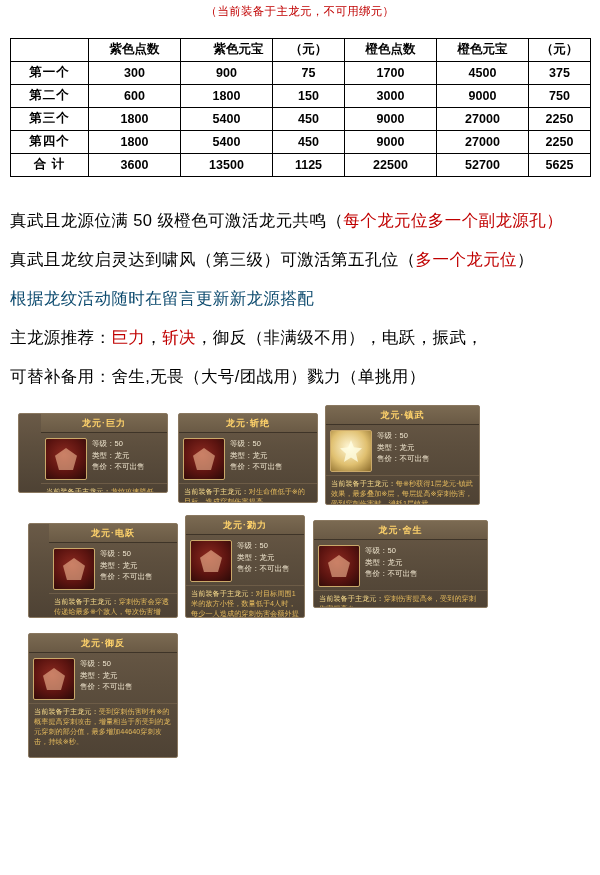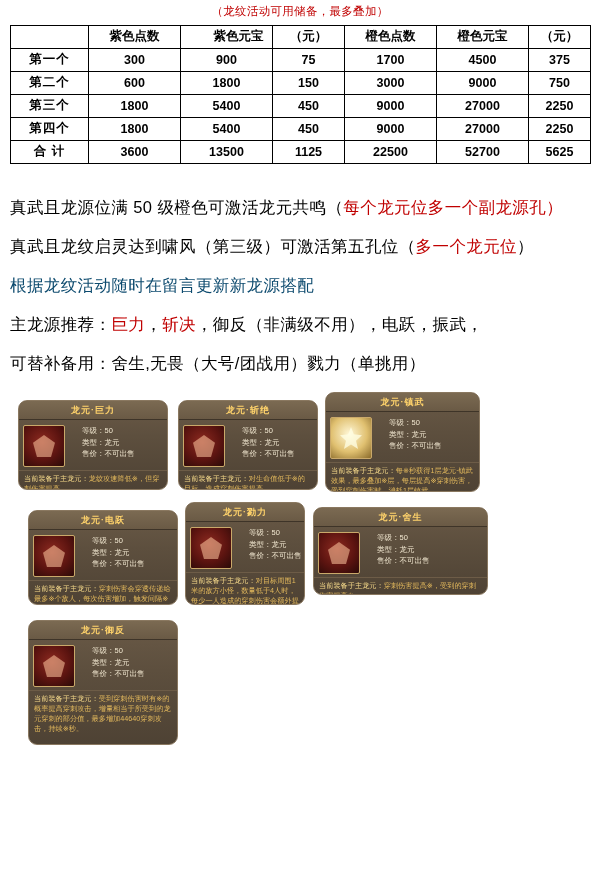--- a/index.html
+++ b/index.html
@@ -34,21 +34,21 @@
   }
 
   
   .tbl-wrap {
     padding: 0 10px;
     box-sizing: border-box;
   }
   table.data {
     border-collapse: collapse;
     width: 580px;
-    margin: 3px auto;
+    margin: 16px auto;
     table-layout: fixed;
   }
   table.data td, table.data th {
     border: 1px solid #000;
     font-size: 12.5px;
     font-weight: bold;
     text-align: center;
     padding: 2px 0 3px 0;
     height: 19px;
     box-sizing: border-box;
@@ -76,42 +76,41 @@
   .green { color: #0c4a6e; }
 
   
   .cards {
     position: relative;
     margin-top: 14px;
     height: 370px;
   }
   .card {
     position: absolute;
-    border-radius: 9px;
+    border-radius: 2px;
     background: linear-gradient(180deg,#6a5a47 0%, #5d4f3e 40%, #4e4234 100%);
     border: 1px solid #8a7860;
     box-sizing: border-box;
     overflow: hidden;
     color: #e8dcc4;
     font-size: 7.5px;
   }
   .card-title {
     text-align: center;
     font-size: 9px;
     font-weight: bold;
     color: #ffd36b;
     padding: 3px 0 2px 0;
     background: linear-gradient(180deg,#7b6a52 0%, #6a5a45 100%);
     border-bottom: 1px solid #3e3428;
     letter-spacing: 1px;
   }
   .card-body {
     display: flex;
     padding: 5px 4px 3px 4px;
-    gap: 12px;
   }
   .gem {
     width: 40px;
     height: 40px;
     flex: 0 0 40px;
     border: 1px solid #caa96a;
     border-radius: 2px;
     background: radial-gradient(circle at 45% 40%, #8d2a20 0%, #5c1410 55%, #2a0a08 100%);
     position: relative;
     margin-right: 5px;
@@ -148,21 +147,21 @@
     line-height: 10px;
     border-top: 1px solid #6d5c47;
   }
   .desc .hl { color: #f5d98a; }
 </style>
 </head>
 <body>
 
 <div class="page">
 
-  <div class="top-note">（龙纹活动可用储备，最多叠加）</div>
+  <div class="top-note">（当前装备于主龙元，不可用绑元）</div>
 
   <div class="tbl-wrap">
     <table class="data">
       <thead>
         <tr>
           <th class="c0"></th>
           <th class="c1">紫色点数</th>
           <th class="c2">紫色元宝</th>
           <th class="c3">（元）</th>
           <th class="c4">橙色点数</th>
@@ -235,21 +234,21 @@
   <div class="para">
     <span>主龙源推荐：</span><span class="red">巨力</span><span>，</span><span class="red">斩决</span><span>，御反（非满级不用），电跃，振武，</span>
   </div>
 
   <div class="para">
     <span>可替补备用：舍生,无畏（大号/团战用）戮力（单挑用）</span>
   </div>
 
   <div class="cards">
 
-    <div class="card" style="left:18px; top:8px; width:150px; height:90px;">
+    <div class="card" style="left:18px; top:8px; width:150px; height:80px;padding-left:22px;">
       <div class="card-title">龙元·巨力</div>
       <div class="card-body">
         <div class="gem"></div>
         <div class="stats">
           <div><span>等级：</span><span>50</span></div>
           <div><span>类型：</span><span>龙元</span></div>
           <div><span>售价：</span><span>不可出售</span></div>
         </div>
       </div>
       <div class="desc"><span class="hl">当前装备于主龙元：</span><span>龙纹攻速降低※，但穿刺伤害提高</span></div>
@@ -274,21 +273,21 @@
         <div class="gem white"></div>
         <div class="stats">
           <div><span>等级：</span><span>50</span></div>
           <div><span>类型：</span><span>龙元</span></div>
           <div><span>售价：</span><span>不可出售</span></div>
         </div>
       </div>
       <div class="desc"><span class="hl">当前装备于主龙元：</span><span>每※秒获得1层龙元·镇武效果，最多叠加※层，每层提高※穿刺伤害，受到穿刺伤害时，消耗1层镇武。</span></div>
     </div>
 
-    <div class="card" style="left:28px; top:118px; width:150px; height:95px;">
+    <div class="card" style="left:28px; top:118px; width:150px; height:95px;padding-left:20px;">
       <div class="card-title">龙元·电跃</div>
       <div class="card-body">
         <div class="gem"></div>
         <div class="stats">
           <div><span>等级：</span><span>50</span></div>
           <div><span>类型：</span><span>龙元</span></div>
           <div><span>售价：</span><span>不可出售</span></div>
         </div>
       </div>
       <div class="desc"><span class="hl">当前装备于主龙元：</span><span>穿刺伤害会穿透传递给最多※个敌人，每次伤害增加，触发间隔※秒</span></div>

